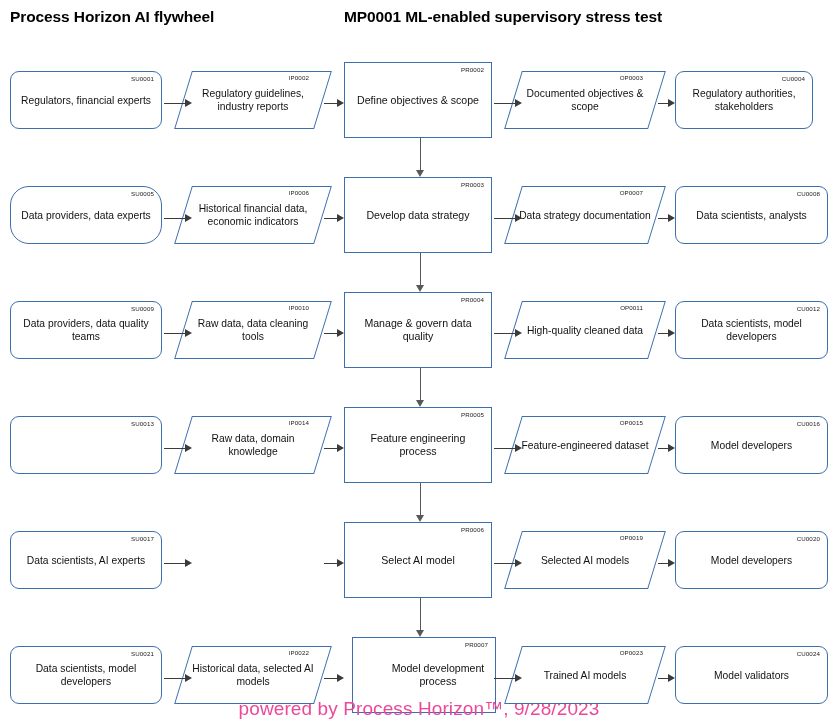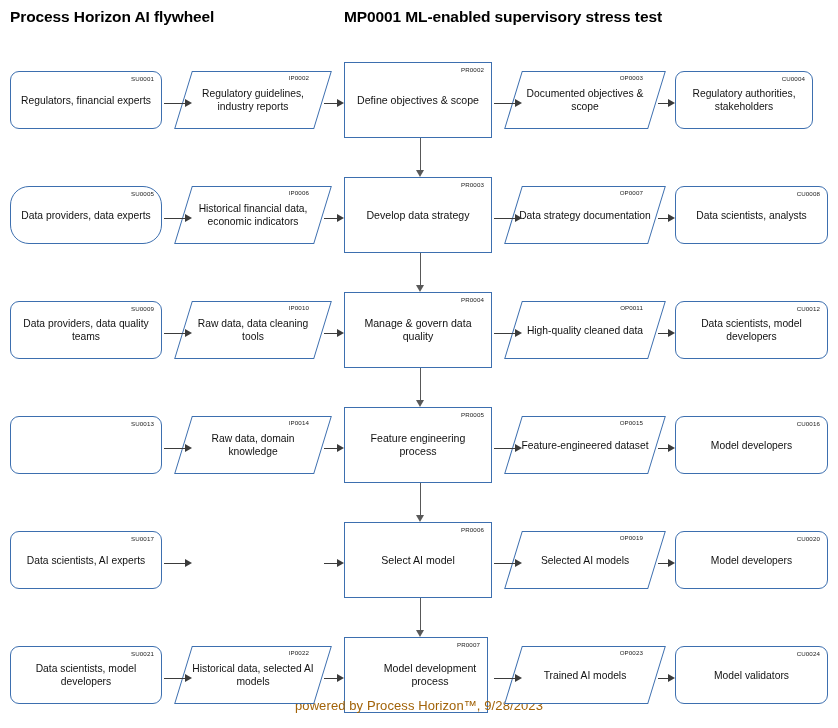--- a/index.html
+++ b/index.html
@@ -165,22 +165,22 @@
     border-top: 7px solid #585858;
   }
 
   
   #footer {
     position: absolute;
     left: 0;
     top: 698px;
     width: 838px;
     text-align: center;
-    font-size: 13px;
-    color: #a16207;
+    font-size: 19px;
+    color: #ec4899;
     letter-spacing: 0.1px;
   }
 </style>
 </head>
 <body>
 
 <div id="title-bar">
   <div id="title-left">Process Horizon AI flywheel</div>
   <div id="title-right">MP0001 ML-enabled supervisory stress test</div>
 </div>
@@ -411,21 +411,21 @@
       </div>
       <div class="node para" style="left: 183px; width: 140px;">
         <div class="skin"></div>
         <div class="node-id">IP0022</div>
         <div class="node-label">Historical data, selected AI models</div>
       </div>
       <div class="h-arrow" style="left: 324px; width: 20px;">
         <div class="shaft" style="width: 14px;"></div>
         <div class="head" style="left: 13px;"></div>
       </div>
-      <div class="node proc" style="left: 344px; width: 144px; padding-left: 28px;">
+      <div class="node proc" style="left: 352px; width: 144px; padding-left: 28px;">
         <div class="node-id">PR0007</div>
         <div class="node-label">Model development process</div>
       </div>
       <div class="h-arrow" style="left: 494px; width: 28px;">
         <div class="shaft" style="width: 22px;"></div>
         <div class="head" style="left: 21px;"></div>
       </div>
       <div class="node para" style="left: 513px; width: 144px;">
         <div class="skin"></div>
         <div class="node-id">OP0023</div>

